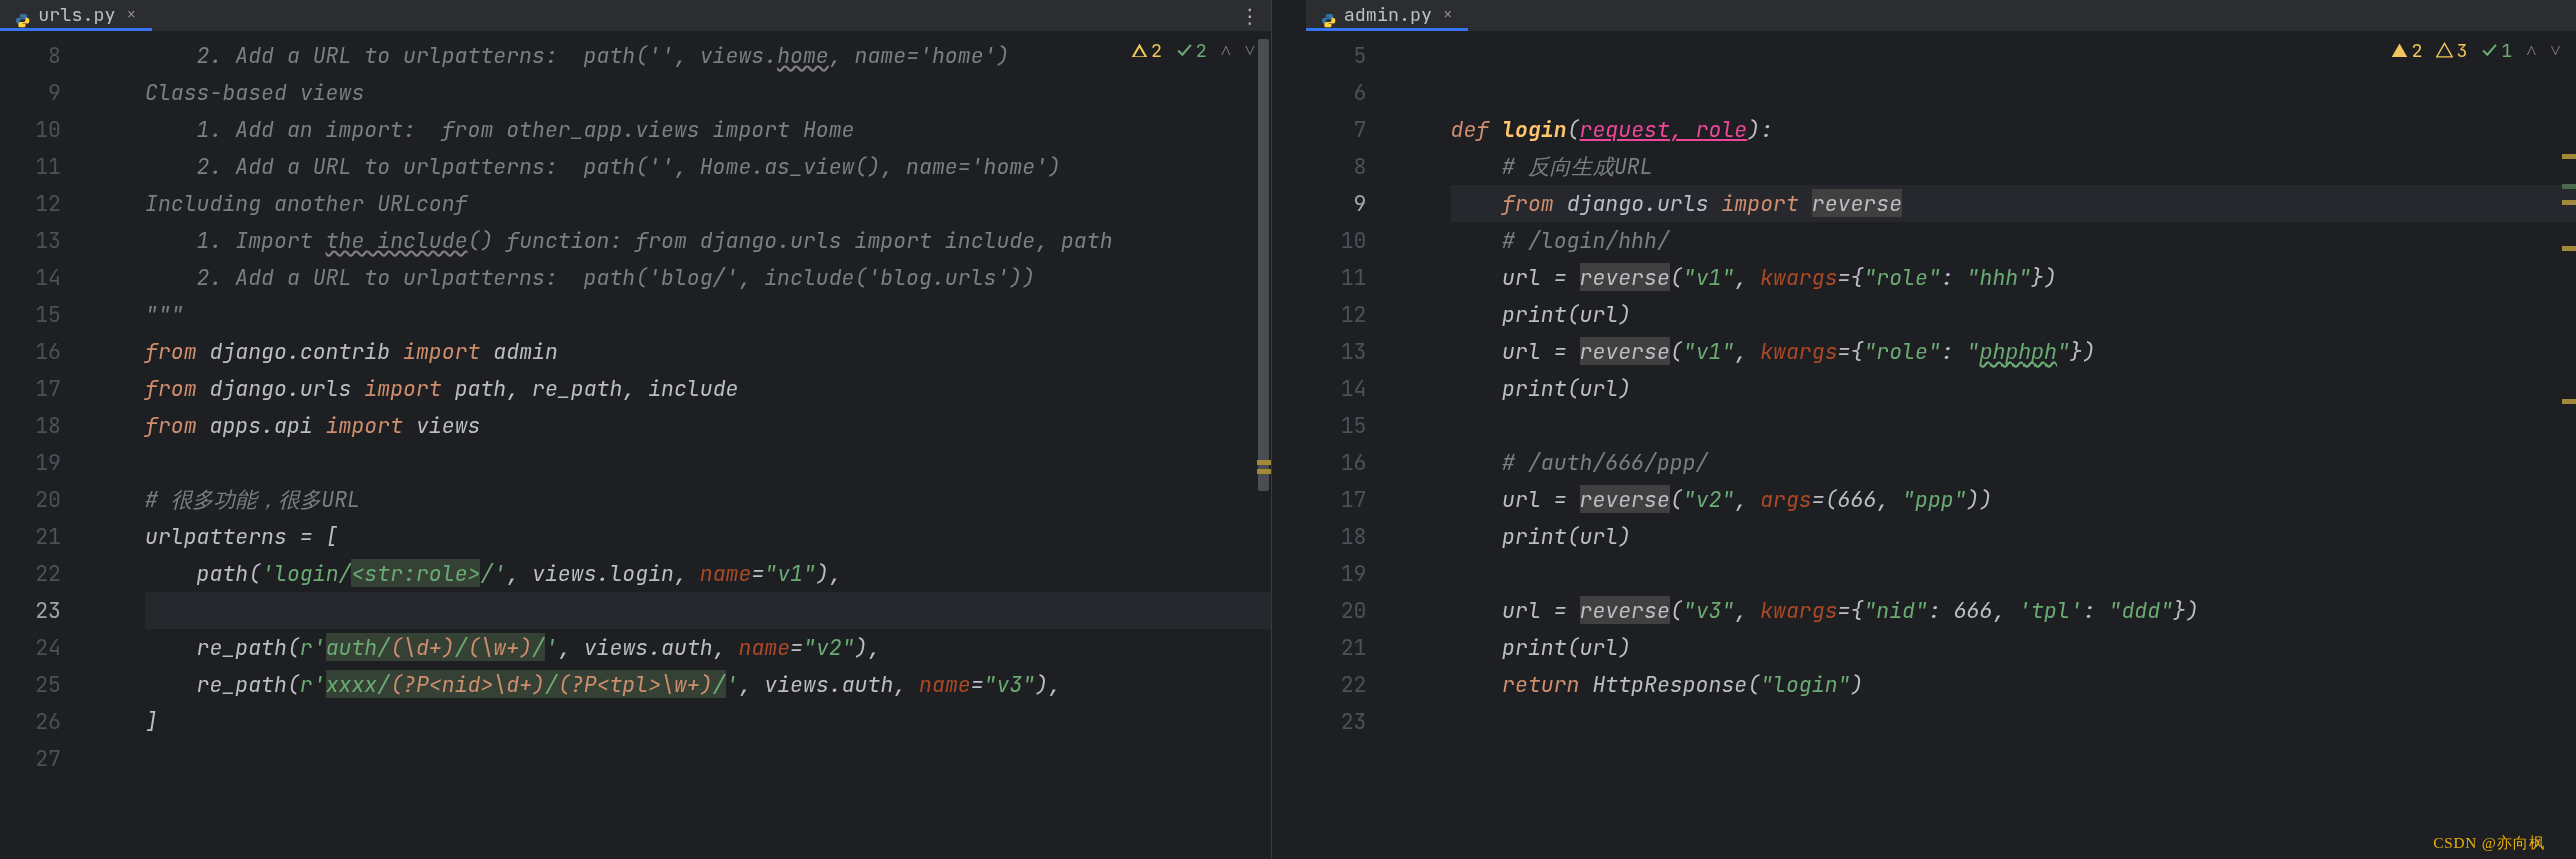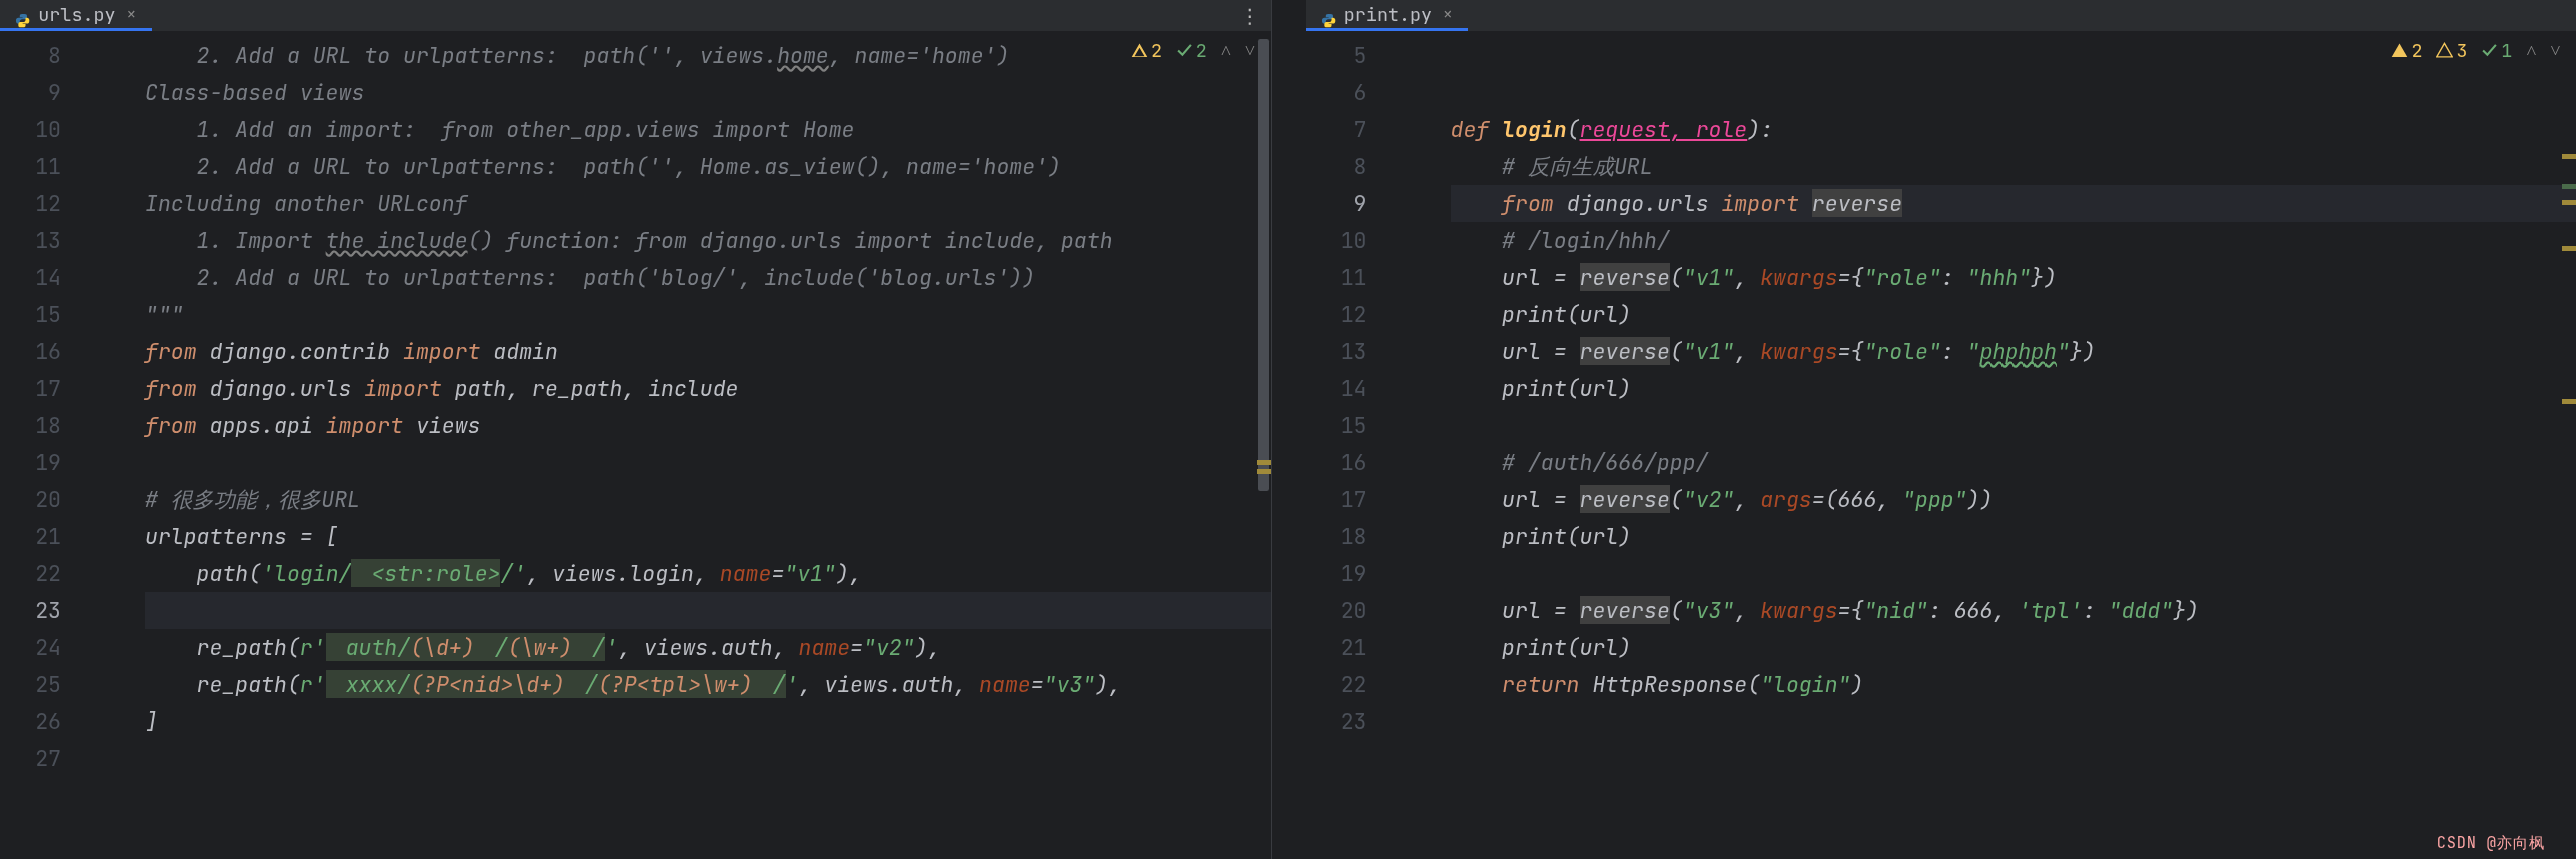--- a/index.html
+++ b/index.html
@@ -32,28 +32,28 @@
   .c-comment { color: #7a7e85; }
   .c-keyword { color: #cf8e6d; }
   .c-string  { color: #6aab73; }
   .c-funcdef { color: #ffc66d; font-weight: bold; }
   .c-func    { color: #bcbec4; }
   .c-param   { color: #ec4899; text-decoration: underline; }
   .c-kwarg   { color: #aa4926; }
   .c-warn    { color: #7a7e85; text-decoration: underline wavy #808080; text-decoration-skip-ink:none; }
   .c-warn2   { text-decoration: underline wavy #6aab73; text-decoration-skip-ink:none;font-family:Liberation Mono, monospace;}
   .c-raw     { color: #6aab73; }
-  .c-regex   { background: #364135; color:#6aab73;padding-left:20px;}
+  .c-regex   { background: #364135; color:#6aab73;}
   .c-regex-y { background:#364135; color:#cf8e6d;}
   .c-default { color:#bcbec4;}
   .scroll-track { position:absolute; right:0; top:31px; bottom:0; width:13.8px; background:transparent;}
   .scroll-thumb { position:absolute; right:1.5px; width:10.7px; background:#4a4d53; border-radius:2.3px;}
   .marker-y { position:absolute; right:0; width:13.8px; height:4.6px; background:#a08a3a;}
   .marker-g { position:absolute; right:0; width:13.8px; height:4.6px; background:#4a6b4a;}
-  .watermark { position:absolute; right:31px; bottom:6.1px; color:#fca5a5; font-size:15.3px; font-style:normal; letter-spacing:0.8px;}
+  .watermark { position:absolute; right:31px; bottom:6.1px; color:#eab308; font-size:15.3px; font-style:normal; letter-spacing:0.8px;font-family:Liberation Serif, serif;}
   .py-icon { width:15.3px; height:15.3px;}
 </style>
 </head>
 <body>
 
 <div class="workspace">
 
   <div class="pane pane-left">
     <div class="tabs">
       <div class="tab active">
@@ -128,21 +128,21 @@
 
   <div class="pane">
     <div class="tabs">
       <div class="tab active">
         <span class="tab-icon">
           <svg class="py-icon" viewBox="0 0 32 32">
               <path fill="#3573a5" d="M15 2c-4 0-5 2-5 4v3h6v1H7c-3 0-5 2-5 6s2 6 5 6h3v-4c0-3 2-5 5-5h6c2 0 4-2 4-4V6c0-2-1-4-5-4h-5z"></path>
               <path fill="#ffd43b" d="M17 30c4 0 5-2 5-4v-3h-6v-1h9c3 0 5-2 5-6s-2-6-5-6h-3v4c0 3-2 5-5 5h-6c-2 0-4 2-4 4v3c0 2 1 4 5 4h5z"></path>
             </svg>
         </span>
-        <span class="tab-name">print.py</span>
+        <span class="tab-name">admin.py</span>
         <span class="tab-close">×</span>
       </div>
     </div>
 
     <div class="status-bar">
       <span class="warn">
         <svg width="17" height="17" viewBox="0 0 24 24">
             <path fill="#f2c55c" d="M12 2L1 21h22L12 2z"></path>
           </svg>
         <span>2</span>

